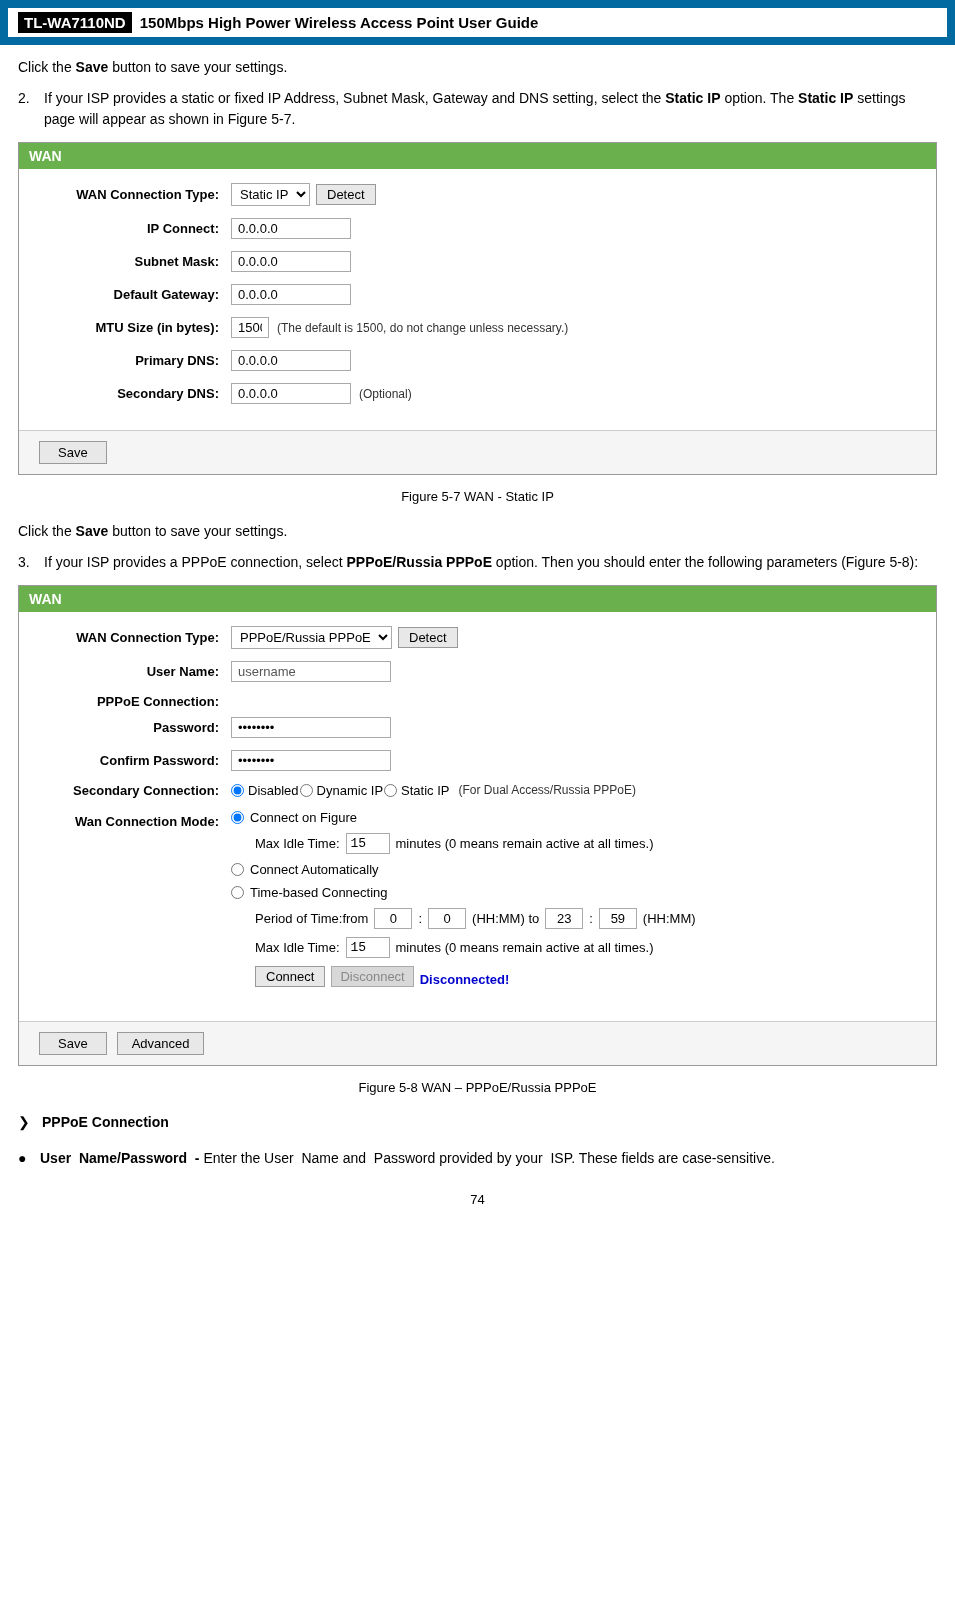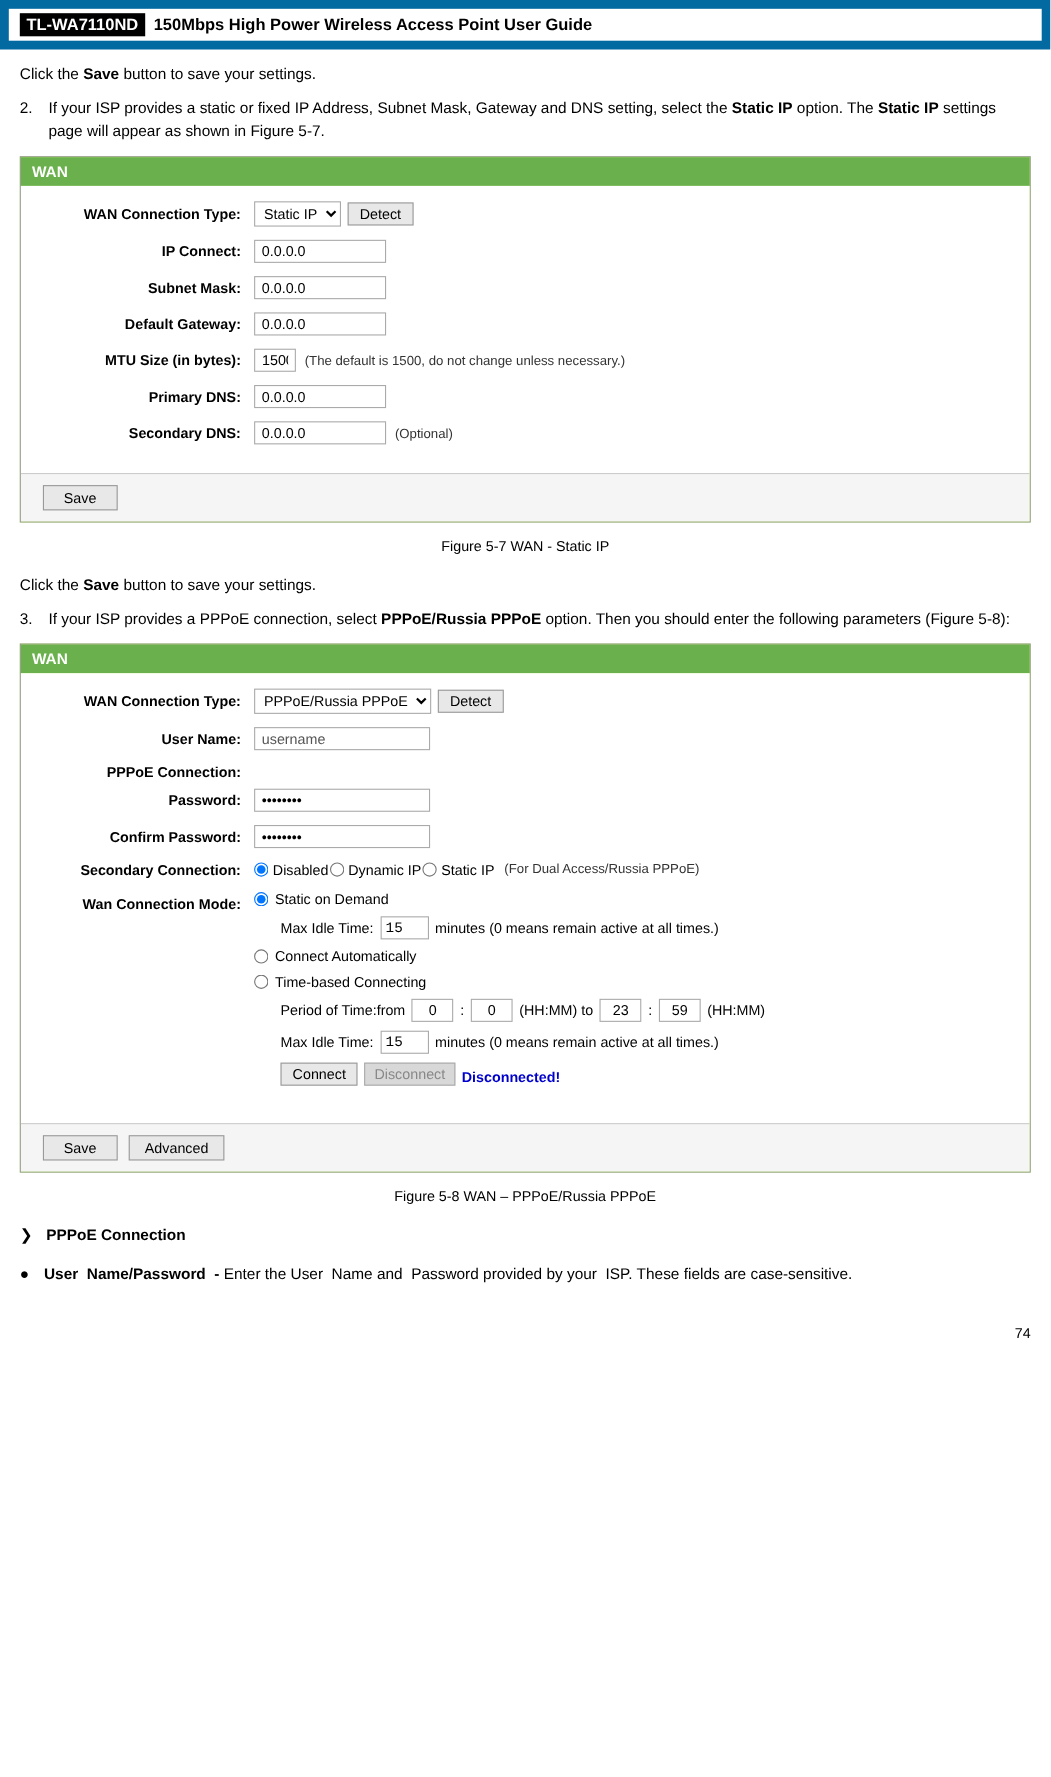--- a/index.html
+++ b/index.html
@@ -44,21 +44,21 @@
       margin-bottom: 10px;
       line-height: 1.5;
     }
     .numbered-item .num {
       min-width: 18px;
     }
     
     .wan-box {
       border: 1px solid #999;
       margin: 12px 0;
-      background: #bef264;
+      background: #14532d;
     }
     .wan-header {
       background: #6ab04c;
       color: #fff;
       font-weight: bold;
       font-size: 14px;
       padding: 5px 10px;
     }
     .wan-body {
       padding: 14px 20px;
@@ -219,22 +219,22 @@
       margin: 14px 0;
     }
     .bullet-item {
       display: flex;
       gap: 8px;
       line-height: 1.6;
       margin-bottom: 6px;
     }
     .bullet-dot { min-width: 14px; }
     .page-num {
-      text-align: right;
-      margin-top: 32px;
+      text-align: center;
+      margin-top: 20px;
       font-size: 13px;
     }
     .arrow-item {
       display: flex;
       gap: 6px;
       margin-bottom: 6px;
       line-height: 1.6;
     }
     .arrow-sym { min-width: 18px; color: #000; }
     .bold-label { font-weight: bold; }
@@ -371,21 +371,21 @@
           <span class="wan-note">(For Dual Access/Russia PPPoE)</span>
         </div>
       </div>
 
       <div class="wan-row" style="align-items: flex-start;">
         <span class="wan-label" style="padding-top:4px;">Wan Connection Mode:</span>
         <div>
 
           <div class="wan-mode-option">
             <input type="radio" name="wan_mode" checked="" style="">
-            <span>Static on Demand</span>
+            <span>Connect on Figure</span>
           </div>
           <div class="wan-mode-sub">
             <span>Max Idle Time:</span>
             <input class="idle-input" type="text" value="15" style="">
             <span>minutes (0 means remain active at all times.)</span>
           </div>
 
           <div class="wan-mode-option">
             <input type="radio" name="wan_mode" style="">
             <span>Connect Automatically</span>

